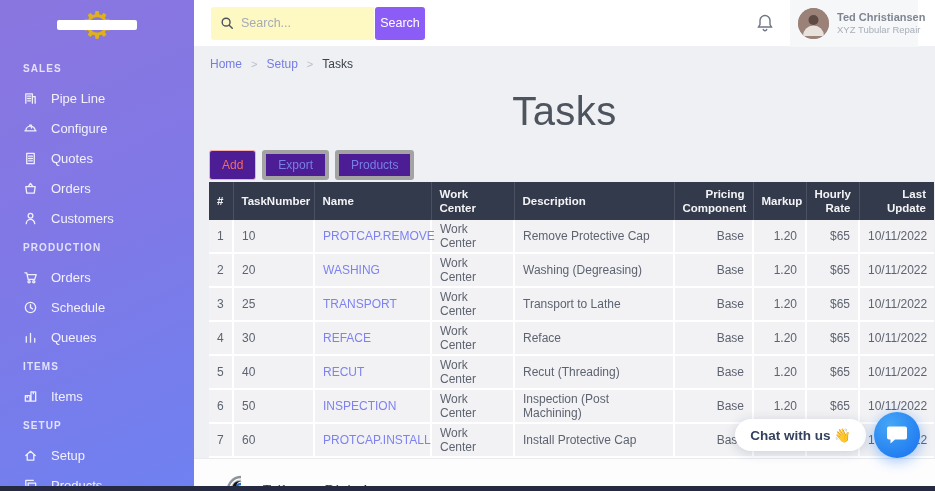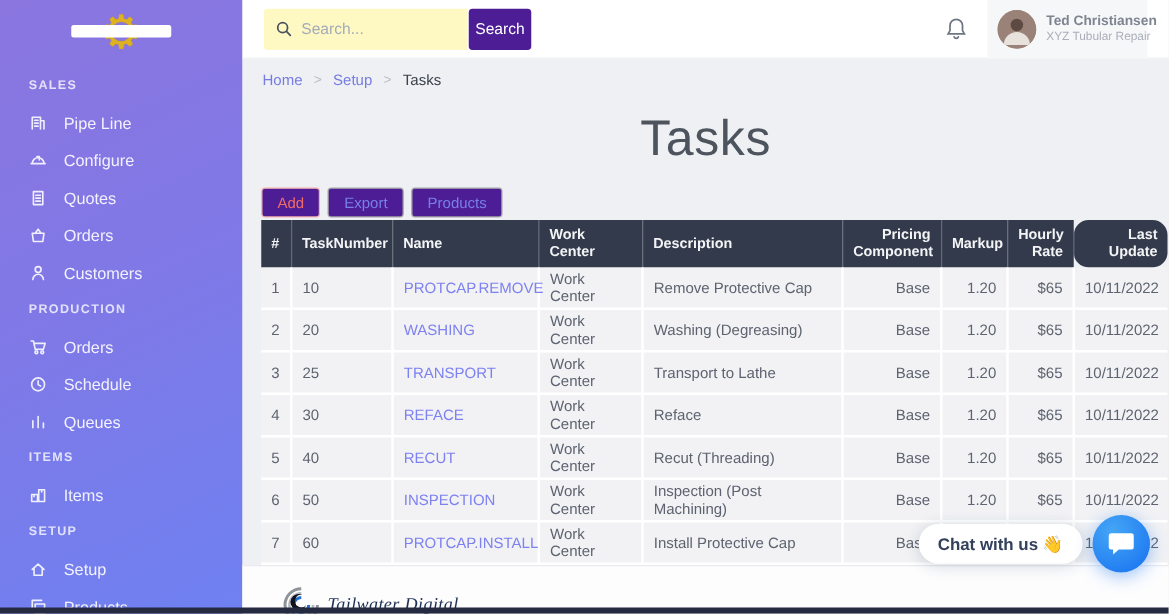--- a/index.html
+++ b/index.html
@@ -19,43 +19,43 @@
 
   
   .main { flex:1; display:flex; flex-direction:column; height:100%; }
 
   .topbar { height:47px; background:#fff; display:flex; align-items:center; border-bottom:1px solid #f0f1f4; flex-shrink:0; }
   .search-group { display:flex; margin-left:17px; }
   .search-field { position:relative; }
   .search-field input { width:163px; height:33px; background:#fef9c3; border:none; outline:none; border-radius:3px 0 0 3px; padding:0 10px 0 30px; font-size:12.5px; color:#4a5160; }
   .search-field input::placeholder { color:#a5abb8; }
   .search-icon { position:absolute; left:9px; top:9px; }
-  .search-btn { width:50px; height:33px; background:#4c1d95; color:#fff; border:none; border-radius:3px; font-size:12.5px; cursor:pointer; margin-left:1px; }
+  .search-btn { width:50px; height:33px; background:#8b5cf6; color:#fff; border:none; border-radius:3px; font-size:12.5px; cursor:pointer; margin-left:1px; }
   .bell-wrap { margin-left:auto; margin-right:16px; cursor:pointer; display:flex; align-items:center; }
   .user-block { width:128px; height:47px; background:#f6f7f9; display:flex; align-items:center; gap:8px; padding:0 8px; margin-right:17px; cursor:pointer; }
   .avatar { width:31px; height:31px; border-radius:50%; background:#9b8278; overflow:hidden; flex-shrink:0; }
   .user-texts { display:flex; flex-direction:column; line-height:1.2; }
   .user-name { font-size:11px; font-weight:700; color:#7e8591; white-space:nowrap; }
   .user-org { font-size:9.5px; color:#a9aeb9; white-space:nowrap; }
 
   .content { flex:1; background:#eef0f4; display:flex; flex-direction:column; }
   .breadcrumb { padding:10px 16px 6px 16px; font-size:12px; display:flex; align-items:center; gap:9px; }
   .crumb-link { color:#767ce2; cursor:pointer; }
   .crumb-sep { color:#b8bdc8; font-size:11px; }
   .crumb-current { color:#3c414c; }
   .page-title { text-align:center; font-size:40px; font-weight:300; color:#4e545e; margin-top:12px; margin-bottom:16px; letter-spacing:0.5px; }
 
   .actions { display:flex; gap:6px; margin-left:15px; margin-bottom:0; }
   .btn { background:#4c1d95; font-size:12px; padding:4px 12px; border-radius:3px; cursor:pointer; }
   .btn-add { color:#ee6c67; border:1px solid #f3b0ae; }
-  .btn-purple { color:#7880e8; border:1px solid #a3a3a3; }
+  .btn-purple { color:#7880e8; border:4px solid #a3a3a3; }
 
   table { border-collapse:collapse; table-layout:fixed; width:725px; margin:2px 0 0 15px; }
   thead th { background:#333a4b; color:#f3f4f6; font-size:11.5px; font-weight:700; height:38px; padding:2px 8px; vertical-align:middle; border-right:1px solid rgba(255,255,255,0.12); line-height:1.25; }
-  thead th:last-child { border-right:none;border-radius:12px; }
+  thead th:last-child { border-right:none; }
   th.l, td.l { text-align:left; }
   th.r, td.r { text-align:right; }
   tbody td { background:#f2f2f4; font-size:12px; color:#5d6370; height:25px; padding:2px 8px; border-bottom:2px solid #fff; border-right:2px solid #fff; }
   tbody td:last-child { border-right:none; }
   td.link { color:#7d82f0; cursor:pointer; }
 
   .footer { margin-top:auto; background:#fdfdfe; border-top:1px solid #e9eaee; height:63px; display:flex; align-items:center; padding-left:31px; }
   .brand { display:flex; align-items:center; gap:5px; }
   .brand-text { font-family:"Liberation Serif", serif; font-style:italic; font-weight:400; font-size:14.5px; color:#1e3055; letter-spacing:0.3px; }
 

